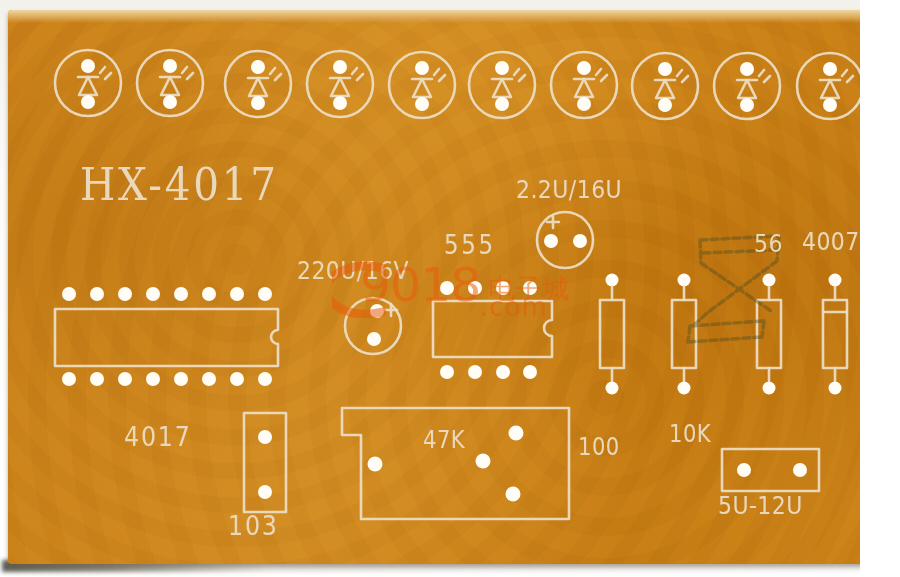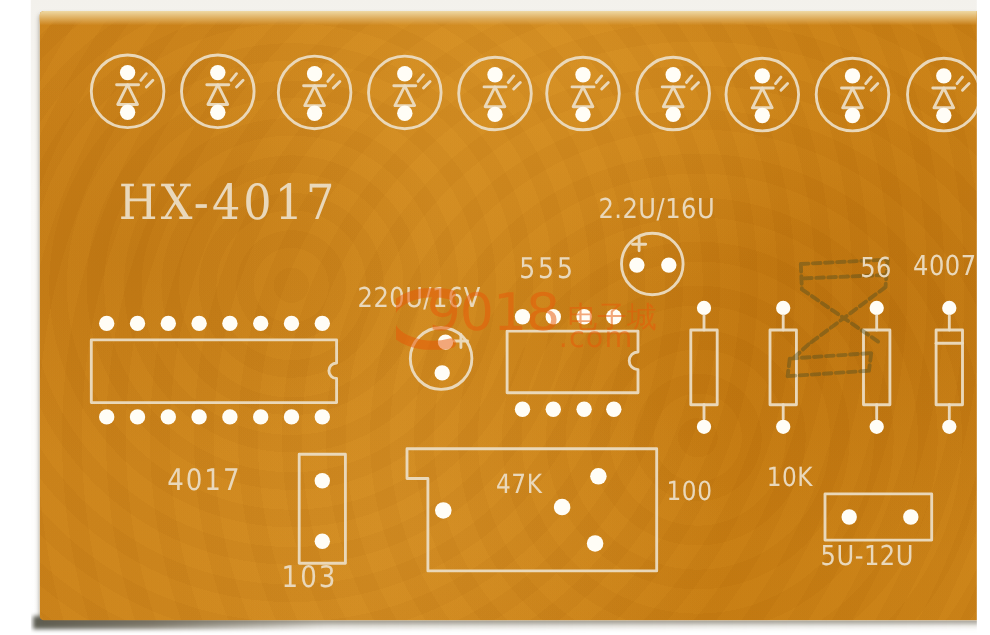--- a/index.html
+++ b/index.html
@@ -1,18 +1,18 @@
 <!DOCTYPE html>
 <html><head>
 <meta charset="utf-8">
 <style>
   html,body{margin:0;padding:0;background:#fff;}
   .scene{position:relative;width:860px;height:577px;overflow:hidden;
          background:linear-gradient(180deg,#f3f1ec 0%,#fbfaf8 30%,#ffffff 100%);
-         font-family:"DejaVu Sans",sans-serif;margin-left:28px;}
+         font-family:"DejaVu Sans",sans-serif;}
   .board-shadow{position:absolute;left:2px;top:560px;width:886px;height:12px;
          background:linear-gradient(90deg,#5f5f54 0%,#8a8578 12%,rgba(180,175,160,.35) 30%,rgba(200,195,180,.15) 100%);
          filter:blur(2px);}
   .board{position:absolute;left:8px;top:10px;width:880px;height:554px;border-radius:4px 6px 4px 4px;
      background:
        repeating-radial-gradient(circle at 26% 45%, rgba(164,94,8,.07) 0 16px, rgba(220,150,40,.05) 16px 34px),
        repeating-radial-gradient(circle at 68% 70%, rgba(160,90,6,.06) 0 18px, rgba(225,160,50,.05) 18px 40px),
        radial-gradient(500px 300px at 55% 8%, rgba(222,154,44,.5), rgba(222,154,44,0) 70%),
        radial-gradient(420px 280px at 10% 40%, rgba(173,102,8,.33), rgba(173,102,8,0) 68%),
        radial-gradient(460px 320px at 88% 50%, rgba(168,94,4,.34), rgba(168,94,4,0) 70%),

